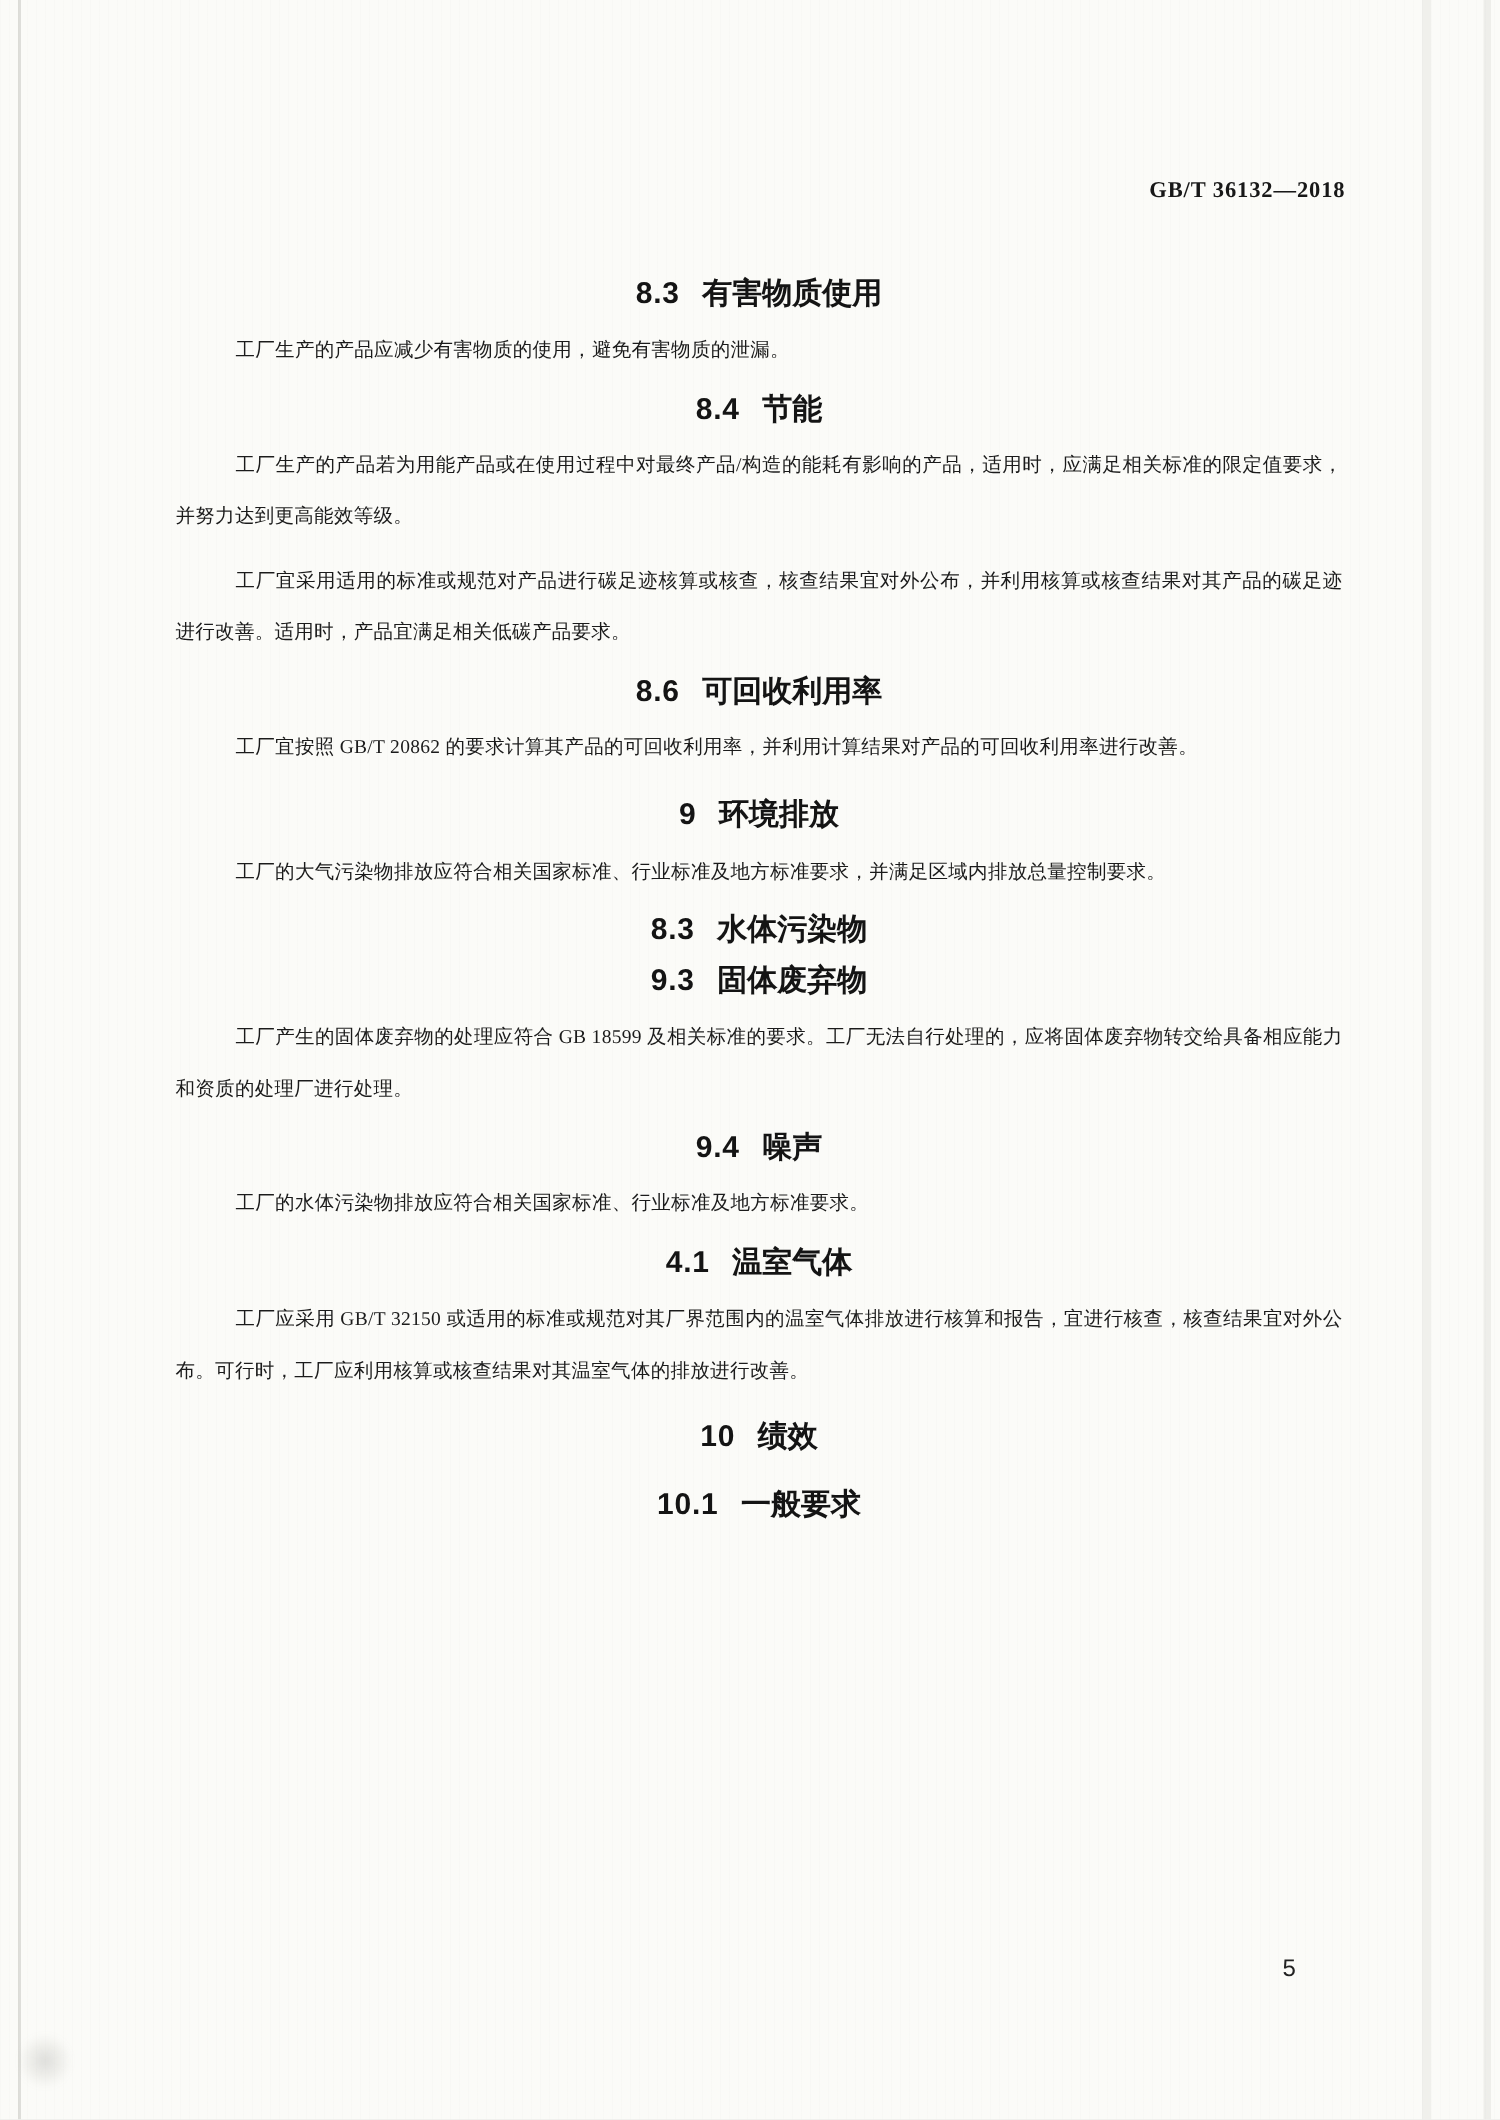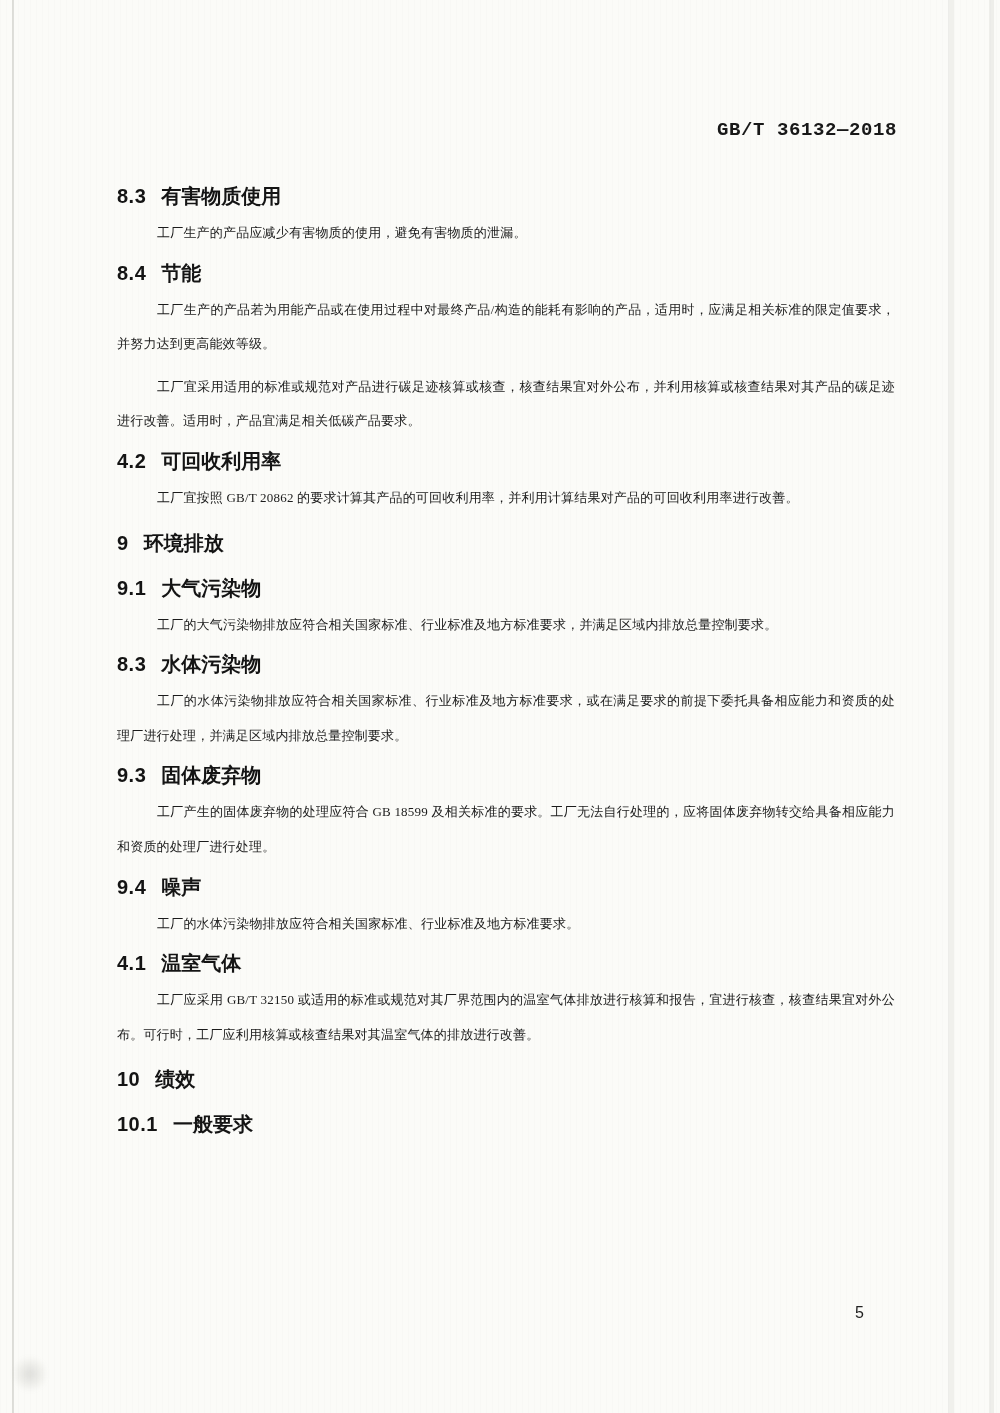--- a/index.html
+++ b/index.html
@@ -30,41 +30,42 @@
   }
   .scan-smudge {
     position: absolute; left: 4px; top: 1348px; width: 52px; height: 52px;
     background: radial-gradient(closest-side, rgba(120,120,112,0.22), rgba(120,120,112,0) 70%);
     filter: blur(2px);
   }
   .header-code {
     position: absolute;
     top: 119px;
     right: 103px;
-    font-family: Liberation Mono, monospace;
+    font-family: Liberation Serif, serif;
     font-weight: 700;
-    font-size: 19px;
+    font-size: 15px;
     letter-spacing: 0.6px;
     color: #181818;
   }
   .content {
     position: absolute;
     left: 117px;
     top: 170px;
     width: 778px;
   }
   .content > :first-child { margin-top: 14px; }
   .section-heading, .chapter-heading {
     display: flex;
     align-items: baseline;
     gap: 15px;
     font-family: "Liberation Sans", sans-serif;
     font-weight: 700;
     font-size: 20px;
     color: #141414;
+    justify-content: center;
   }
   .section-heading { line-height: 24px; margin: 10px 0 0 0; }
   .chapter-heading { line-height: 26px; margin: 14px 0 0 0; }
   .chapter-heading + .section-heading { margin-top: 20px; }
   .hnum { letter-spacing: 0.5px; }
   .para {
     margin: 8px 0 0 0;
     font-size: 13px;
     line-height: 34.6px;
     letter-spacing: 0.2px;
@@ -99,38 +100,33 @@
         <span>有害物质使用</span>
       </div>
       <p class="para">工厂生产的产品应减少有害物质的使用，避免有害物质的泄漏。</p>
       <div class="section-heading">
         <span class="hnum">8.4</span>
         <span>节能</span>
       </div>
       <p class="para">工厂生产的产品若为用能产品或在使用过程中对最终产品/构造的能耗有影响的产品，适用时，应满足相关标准的限定值要求，并努力达到更高能效等级。</p>
       <p class="para">工厂宜采用适用的标准或规范对产品进行碳足迹核算或核查，核查结果宜对外公布，并利用核算或核查结果对其产品的碳足迹进行改善。适用时，产品宜满足相关低碳产品要求。</p>
       <div class="section-heading">
-        <span class="hnum">4.2</span>
+        <span class="hnum">8.6</span>
         <span>可回收利用率</span>
       </div>
       <p class="para">工厂宜按照 GB/T 20862 的要求计算其产品的可回收利用率，并利用计算结果对产品的可回收利用率进行改善。</p>
       <div class="chapter-heading">
         <span class="hnum">9</span>
         <span>环境排放</span>
       </div>
-      <div class="section-heading">
-        <span class="hnum">9.1</span>
-        <span>大气污染物</span>
-      </div>
       <p class="para">工厂的大气污染物排放应符合相关国家标准、行业标准及地方标准要求，并满足区域内排放总量控制要求。</p>
       <div class="section-heading">
         <span class="hnum">8.3</span>
         <span>水体污染物</span>
       </div>
-      <p class="para">工厂的水体污染物排放应符合相关国家标准、行业标准及地方标准要求，或在满足要求的前提下委托具备相应能力和资质的处理厂进行处理，并满足区域内排放总量控制要求。</p>
       <div class="section-heading">
         <span class="hnum">9.3</span>
         <span>固体废弃物</span>
       </div>
       <p class="para">工厂产生的固体废弃物的处理应符合 GB 18599 及相关标准的要求。工厂无法自行处理的，应将固体废弃物转交给具备相应能力和资质的处理厂进行处理。</p>
       <div class="section-heading">
         <span class="hnum">9.4</span>
         <span>噪声</span>
       </div>
       <p class="para">工厂的水体污染物排放应符合相关国家标准、行业标准及地方标准要求。</p>

